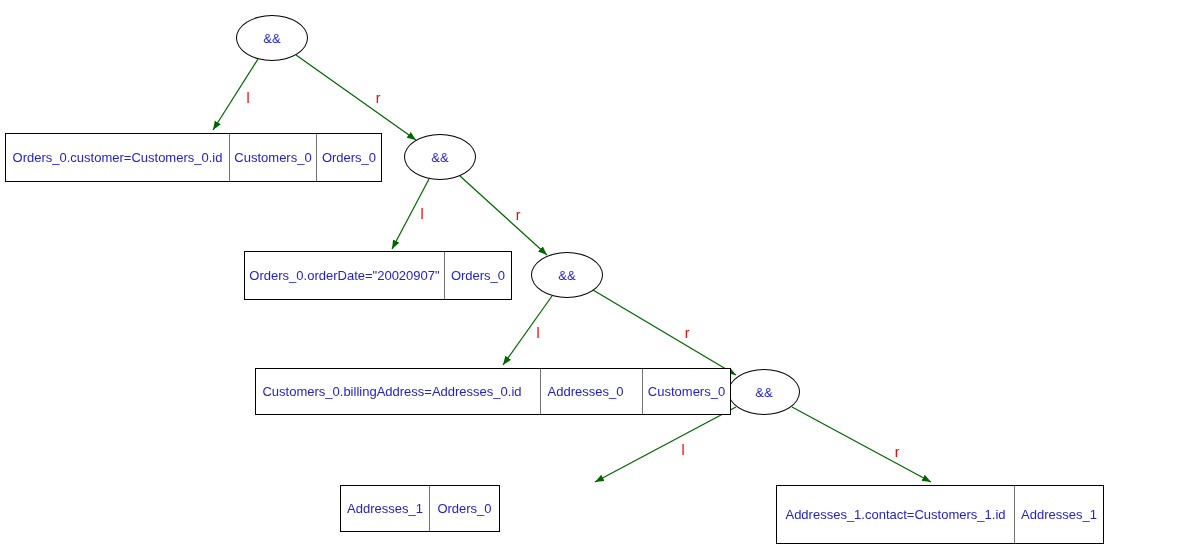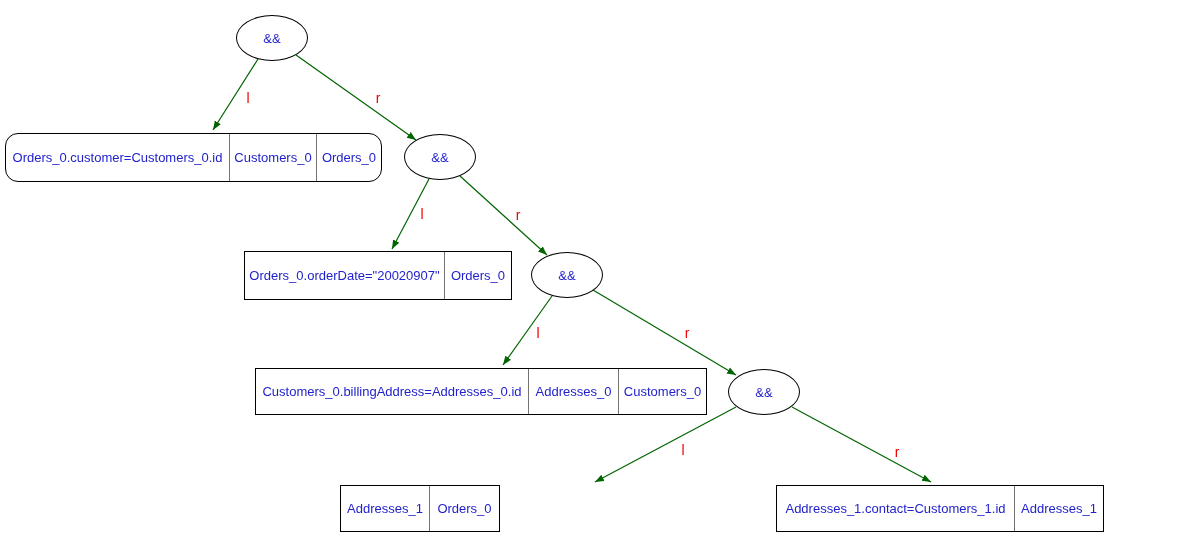--- a/index.html
+++ b/index.html
@@ -75,43 +75,43 @@
     <line x1="593" y1="290" x2="736" y2="375" stroke="#006400" stroke-width="1.2" marker-end="url(#arrow)"></line>
     <line x1="736" y1="407" x2="595" y2="482" stroke="#006400" stroke-width="1.2" marker-end="url(#arrow)"></line>
     <line x1="792" y1="407" x2="931" y2="482" stroke="#006400" stroke-width="1.2" marker-end="url(#arrow)"></line>
   </svg>
 
   <div class="and-node" style="left:236px; top:15px;">&amp;&amp;</div>
   <div class="and-node" style="left:404px; top:134px;">&amp;&amp;</div>
   <div class="and-node" style="left:531px; top:252px;">&amp;&amp;</div>
   <div class="and-node" style="left:728px; top:369px;">&amp;&amp;</div>
 
-  <div class="record" style="left:5px; top:133px; height:49px;border-radius:13px;">
+  <div class="record" style="left:5px; top:133px; height:49px;">
     <div class="cell" style="width:223px">Orders_0.customer=Customers_0.id</div>
     <div class="cell" style="width:87px">Customers_0</div>
     <div class="cell" style="width:65px">Orders_0</div>
   </div>
 
   <div class="record" style="left:244px; top:251px; height:49px;">
     <div class="cell" style="width:199px">Orders_0.orderDate="20020907"</div>
     <div class="cell" style="width:67px">Orders_0</div>
   </div>
 
-  <div class="record" style="left:255px; top:368px; height:47px;">
+  <div class="record" style="left:255px; top:368px; height:47px;gap:12px;">
     <div class="cell" style="width:272px">Customers_0.billingAddress=Addresses_0.id</div>
     <div class="cell" style="width:90px">Addresses_0</div>
     <div class="cell" style="width:88px">Customers_0</div>
   </div>
 
   <div class="record" style="left:340px; top:485px; height:47px;">
     <div class="cell" style="width:88px">Addresses_1</div>
     <div class="cell" style="width:70px">Orders_0</div>
   </div>
 
-  <div class="record" style="left:776px; top:485px; height:47px;">
+  <div class="record" style="left:776px; top:485px; height:59px;">
     <div class="cell" style="width:237px">Addresses_1.contact=Customers_1.id</div>
     <div class="cell" style="width:89px">Addresses_1</div>
   </div>
 
   <span class="edge-label" style="left:248px; top:98px;">l</span>
   <span class="edge-label" style="left:378px; top:98px;">r</span>
   <span class="edge-label" style="left:422px; top:214px;">l</span>
   <span class="edge-label" style="left:518px; top:215px;">r</span>
   <span class="edge-label" style="left:538px; top:333px;">l</span>
   <span class="edge-label" style="left:687px; top:333px;">r</span>

